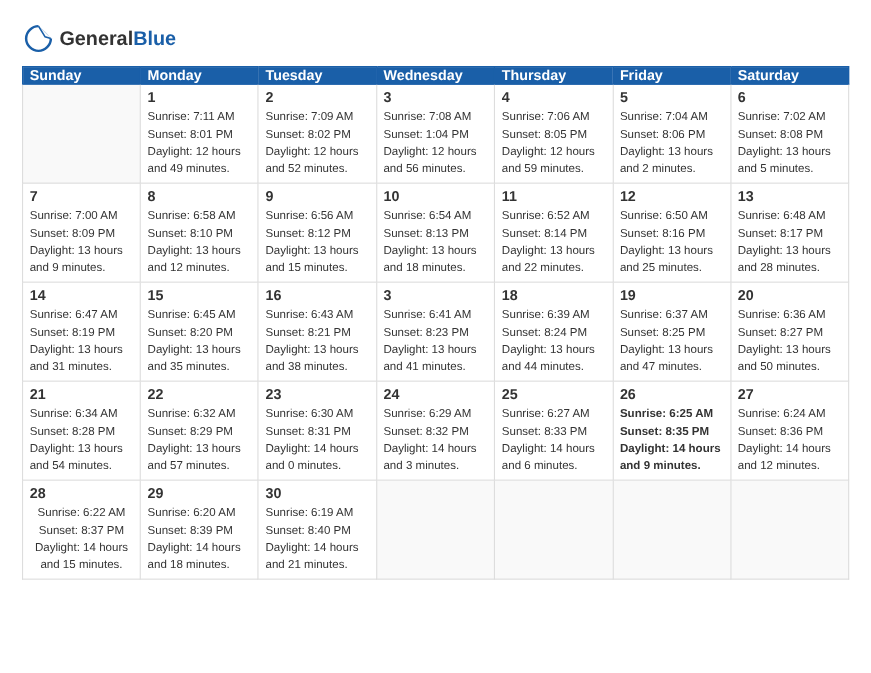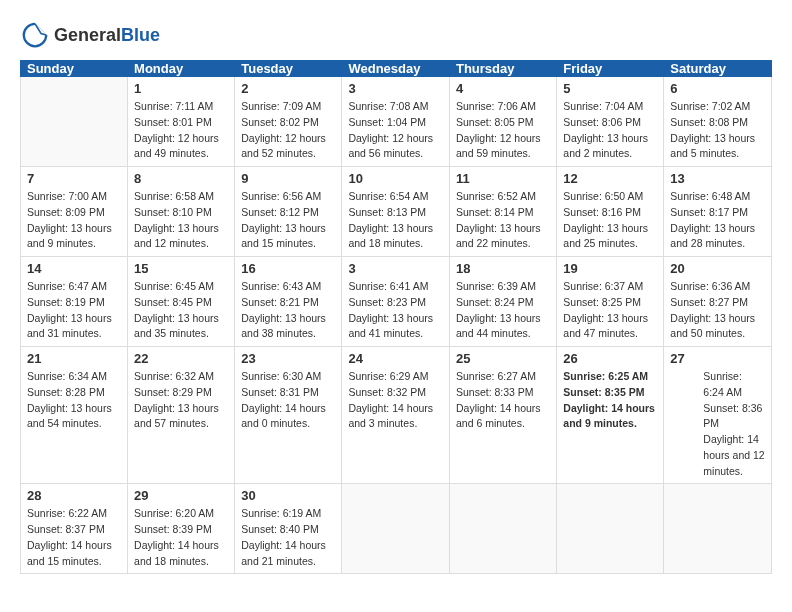--- a/index.html
+++ b/index.html
@@ -191,21 +191,21 @@
       <tr>
         <td>
           <div class="day-number">14</div>
           <div class="day-info" style="white-space: pre-line;">Sunrise: 6:47 AM
 Sunset: 8:19 PM
 Daylight: 13 hours and 31 minutes.</div>
         </td>
         <td>
           <div class="day-number">15</div>
           <div class="day-info" style="white-space: pre-line;">Sunrise: 6:45 AM
-Sunset: 8:45 PM
+Sunset: 8:20 PM
 Daylight: 13 hours and 35 minutes.</div>
         </td>
         <td>
           <div class="day-number">16</div>
           <div class="day-info" style="white-space: pre-line;">Sunrise: 6:43 AM
 Sunset: 8:21 PM
 Daylight: 13 hours and 38 minutes.</div>
         </td>
         <td>
           <div class="day-number">3</div>
@@ -264,29 +264,29 @@
 Daylight: 14 hours and 6 minutes.</div>
         </td>
         <td>
           <div class="day-number">26</div>
           <div class="day-info" style="white-space: pre-line; font-weight: bold;">Sunrise: 6:25 AM
 Sunset: 8:35 PM
 Daylight: 14 hours and 9 minutes.</div>
         </td>
         <td>
           <div class="day-number">27</div>
-          <div class="day-info" style="white-space: pre-line; margin-left: 33px;">Sunrise: 6:24 AM
+          <div class="day-info" style="white-space: pre-line;">Sunrise: 6:24 AM
 Sunset: 8:36 PM
 Daylight: 14 hours and 12 minutes.</div>
         </td>
       </tr>
       <tr>
         <td>
           <div class="day-number">28</div>
-          <div class="day-info" style="white-space: pre-line;">Sunrise: 6:22 AM
+          <div class="day-info" style="white-space: pre-line; text-align: center;">Sunrise: 6:22 AM
 Sunset: 8:37 PM
 Daylight: 14 hours and 15 minutes.</div>
         </td>
         <td>
           <div class="day-number">29</div>
           <div class="day-info" style="white-space: pre-line;">Sunrise: 6:20 AM
 Sunset: 8:39 PM
 Daylight: 14 hours and 18 minutes.</div>
         </td>
         <td>

